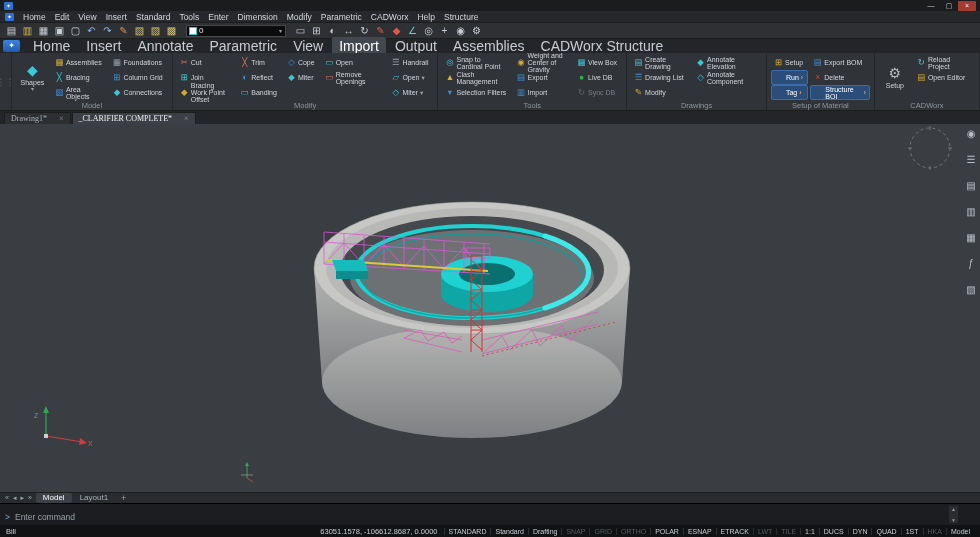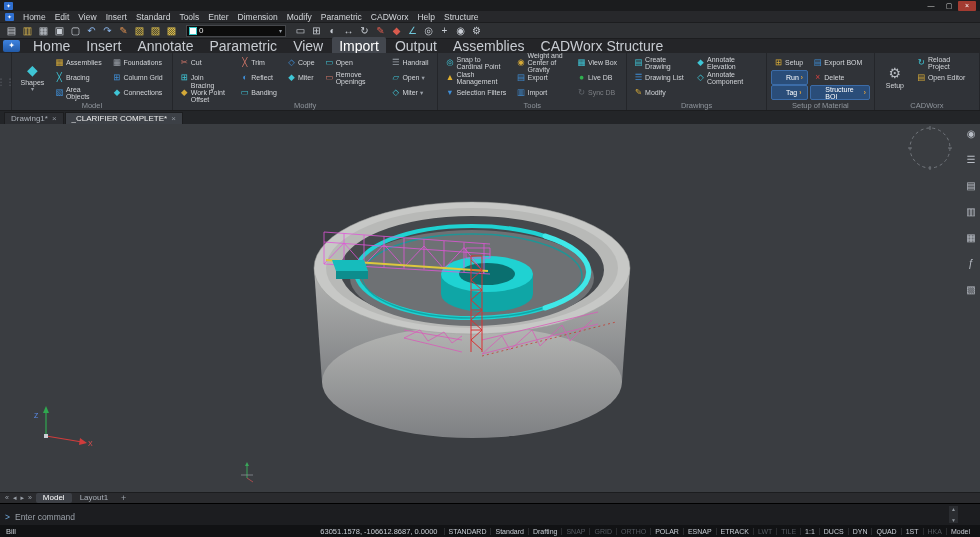--- a/index.html
+++ b/index.html
@@ -49,21 +49,21 @@
   .sbtn .ic { font-size:8.5px; width:9px; text-align:center; flex:0 0 auto; line-height:9px; }
   .sbtn .lbl { font-size:7px; line-height:7px; color:#d2d5d9; max-width:50px; }
   .sbtn .sfx { font-size:6.5px; color:#9aa0a8; }
   .sbtn.highlight { background:#2a4d79; border:1px solid #3c6ca8; }
   .sbtn.highlight .lbl { color:#fff; }
   .sbtn.highlight .sfx { color:#e8a53a; font-weight:bold; }
   .sbtn.disabled { opacity:.45; }
 
   
   .doctabs { height:13px; background:#232528; display:flex; align-items:flex-end; gap:1px; padding:0 4px; flex:0 0 auto; }
-  .dtab { height:12px; display:flex; align-items:center; gap:4px; padding:0 6px; background:#2c2e32; font-size:8px; color:#aab0b8; border:1px solid #1c1d1f; border-bottom:none; }
+  .dtab { height:12px; display:flex; align-items:center; gap:12px; padding:0 6px; background:#2c2e32; font-size:8px; color:#aab0b8; border:1px solid #1c1d1f; border-bottom:none;font-family:Liberation Serif, serif; }
   .dtab.active { background:#3c4046; color:#f0f0f0; }
   .dtab-close { font-size:8px; color:#8f959c; }
   .newtab { font-size:9px; color:#9aa0a8; padding:0 4px; }
 
   
   .viewport { position:relative; flex:1; background:#3a3d41; overflow:hidden; }
   .viewport svg { display:block; }
   .navcol { position:absolute; top:4px; right:2px; display:flex; flex-direction:column; gap:15px; align-items:center; }
   .nav-icon { font-size:10px; color:#b9bec6; width:14px; text-align:center; }
 

